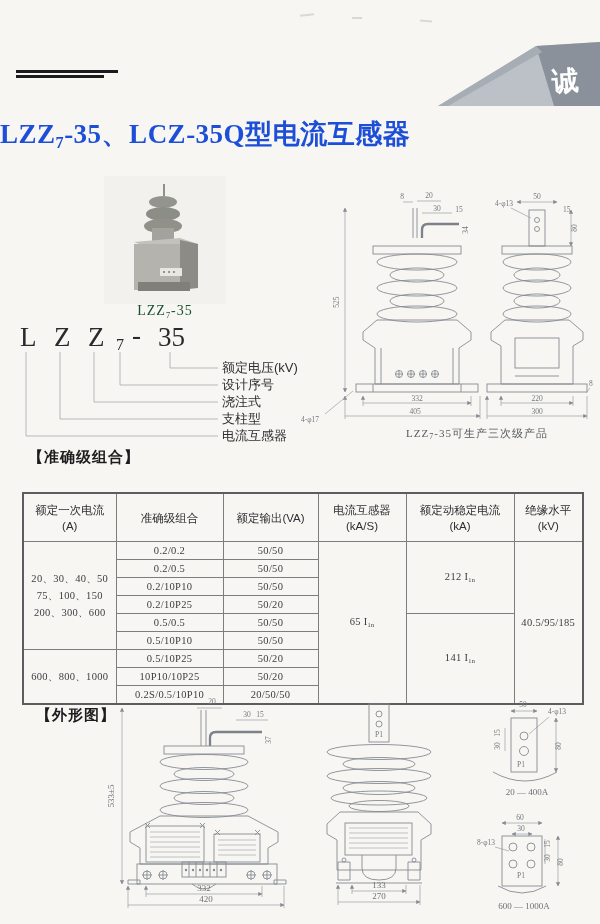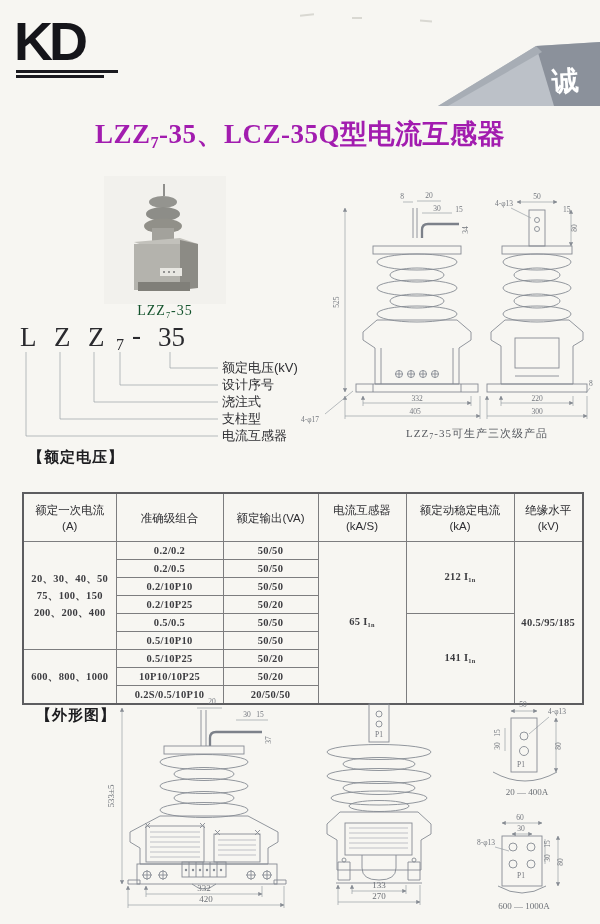--- a/index.html
+++ b/index.html
@@ -10,52 +10,51 @@
   }
   .abs{position:absolute;}
   
   .logo{left:14px;top:14px;font-weight:900;font-size:54px;letter-spacing:-4px;color:#15151a;line-height:1;}
   .logo-line{left:16px;height:2.5px;background:#1a1a1f;width:100px;}
   .slogan{left:126px;top:26px;font-size:31px;font-weight:900;letter-spacing:1px;color:#17171c;white-space:nowrap;}
   .banner{left:438px;top:12px;}
   .banner-char{font-size:27px;font-weight:900;fill:#ffffff;}
   .art{background:#d9d8d2;height:2px;}
   
-  .main-title{top:116px;left:0;width:600px;text-align:center;
-    font-family:"Liberation Serif",serif;font-weight:700;font-size:27px;color:#a21caf;letter-spacing:0.5px;}
+  .main-title{top:116px;left:0;width:600px;
+    font-family:"Liberation Serif",serif;font-weight:700;font-size:27px;color:#1d4ed8;letter-spacing:0.5px;}
   .main-title sub,.photo-cap sub,.dwg sub{font-size:0.6em;}
   sub{vertical-align:-0.3em;font-size:0.6em;}
   
   .photo-cap{top:303px;left:100px;width:130px;text-align:center;
     font-family:"Liberation Serif",serif;font-size:14px;color:#14532d;letter-spacing:1px;}
   
   .sec-title{font-size:15px;font-weight:700;color:#1d1d20;letter-spacing:1px;}
   
   table.tech{position:absolute;left:22px;top:492px;width:560px;border-collapse:collapse;table-layout:fixed;
     font-family:"Liberation Serif",serif;color:#3c3c40;}
-  table.tech td,table.tech th{border:1px solid #7d7d7f;text-align:center;vertical-align:middle;padding:0;font-weight:bold;}
+  table.tech td,table.tech th{border:1px solid #7d7d7f;text-align:center;vertical-align:middle;padding:0;}
   table.tech{border:2px solid #5d5d60;}
   table.tech th{font-family:"Liberation Sans",sans-serif;font-weight:400;font-size:11.5px;height:47px;line-height:16px;color:#2e2e32;}
   table.tech td{font-size:10.5px;height:17px;line-height:17px;letter-spacing:0.3px;}
   td.grp{line-height:19px;font-size:10.5px;margin-left:39px;}
   
   .ln{stroke:#868b93;fill:none;stroke-width:0.9;}
   .thick{stroke:#7c818a;stroke-width:2.3;fill:none;}
   .dim{font-family:"Liberation Serif",serif;font-size:7.5px;fill:#74787f;}
   .dim9{font-family:"Liberation Serif",serif;font-size:9px;fill:#6d7177;}
   .cap9{font-family:"Liberation Serif",serif;font-size:11px;fill:#55585e;letter-spacing:1px;}
   .dline{stroke:#9aa0a6;stroke-width:0.7;fill:none;}
   .hatch{stroke:#9aa0a8;stroke-width:0.6;}
 </style>
 </head>
 <body>
 
 <div class="page">
 
-  <div class="abs logo">KD</div>
   <div class="abs logo-line" style="top:70px;width:102px;"></div>
   <div class="abs logo-line" style="top:75px;width:88px;"></div>
   <div class="abs art" style="left:300px;top:14px;width:14px;transform:rotate(-6deg);"></div>
   <div class="abs art" style="left:352px;top:17px;width:10px;"></div>
   <div class="abs art" style="left:420px;top:20px;width:12px;transform:rotate(4deg);"></div>
   <svg class="abs banner" width="162" height="100" viewBox="0 0 162 100">
     <polygon points="0,94 98,34 162,30 162,94" fill="#bcc1c8"></polygon>
     <polygon points="98,34 162,30 162,94 116,94" fill="#8b919b"></polygon>
     <polygon points="0,94 98,34 104,40 10,94" fill="#a7adb5"></polygon>
     <text x="128" y="78" text-anchor="middle" class="banner-char" transform="rotate(-4 128 78)">诚</text>
@@ -186,21 +185,21 @@
       <text class="dim" x="242" y="226" text-anchor="middle">300</text>
       <text class="dim" x="294" y="198">8</text>
       <path class="dline" d="M295,200 L291,205"></path>
     </g>
 
     <text class="cap9" x="182" y="249" text-anchor="middle">
       <tspan>LZZ</tspan><tspan dy="2" font-size="8">7</tspan><tspan dy="-2">-35可生产三次级产品</tspan>
     </text>
   </svg>
 
-  <div class="abs sec-title" style="left:28px;top:448px;">【额定电压】</div>
+  <div class="abs sec-title" style="left:28px;top:448px;">【准确级组合】</div>
 
   <table class="tech">
     <colgroup>
       <col style="width:93px">
         <col style="width:107px">
         <col style="width:95px">
       <col style="width:88px">
         <col style="width:108px">
         <col style="width:69px">
     </colgroup>
@@ -226,21 +225,21 @@
           </th>
       <th>
             <div>绝缘水平</div>
             <div>(kV)</div>
           </th>
     </tr>
     <tr>
       <td class="grp" rowspan="6">
         <div>20、30、40、50</div>
         <div>75、100、150</div>
-        <div>200、200、400</div>
+        <div>200、300、600</div>
       </td>
       <td>0.2/0.2</td>
       <td>50/50</td>
       <td rowspan="9"><span>65 I</span><sub>1n</sub></td>
       <td rowspan="4"><span>212 I</span><sub>1n</sub></td>
       <td rowspan="9">40.5/95/185</td>
     </tr>
     <tr>
       <td>0.2/0.5</td>
       <td>50/50</td>

